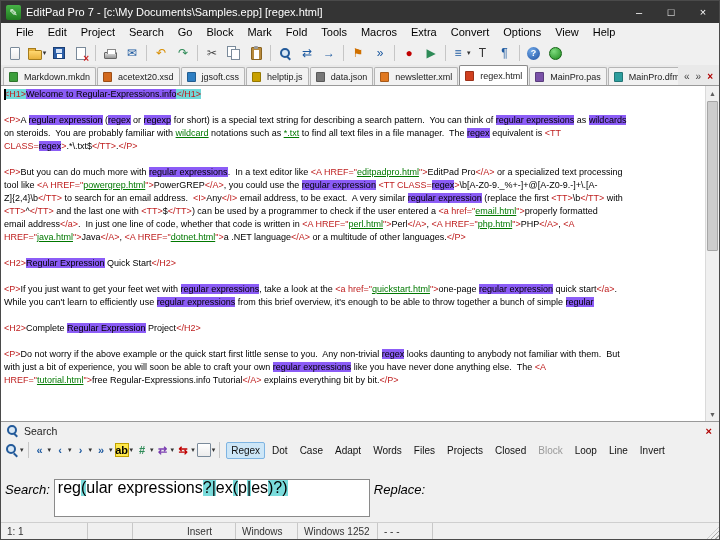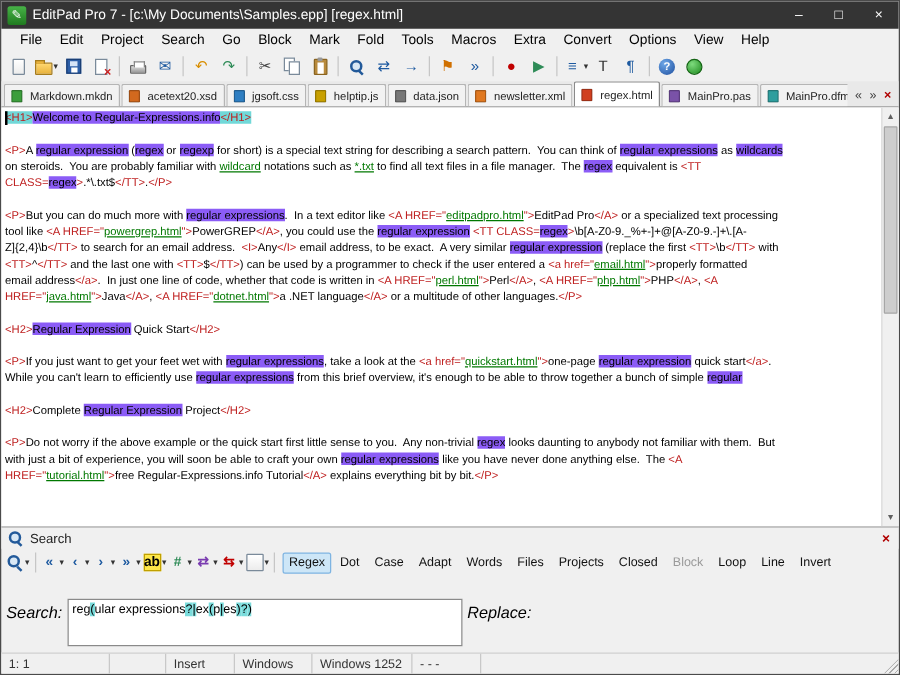--- a/index.html
+++ b/index.html
@@ -86,21 +86,21 @@
   .opt-icons .tb-btn{min-width:18px;height:18px;}
   .opt-icons .tbi{width:14px;height:14px;font-size:11px;font-weight:bold;}
   .opt-toggles{display:flex;align-items:center;margin-left:2px;}
   .toggle{font-size:10px;color:#111;padding:2px 4px;margin:0 1px;border:1px solid transparent;border-radius:2px;white-space:nowrap;}
   .toggle.active{background:#cde6f7;border-color:#7eb4e2;}
   .toggle.disabled{color:#9a9a9a;}
 
   
   .fields{height:61px;display:flex;align-items:flex-start;padding:18px 4px 3px 4px;gap:4px;flex:0 0 auto;}
   .f-label{font-size:13px;color:#000;padding-top:3px;white-space:nowrap;flex:0 0 auto;font-style:italic;}
-  .field-box{background:#fff;border:1px solid #8a8a8a;height:38px;font-size:10px;line-height:13px;padding:1px 3px;overflow:hidden;white-space:pre;}
+  .field-box{background:#fff;border:1px solid #8a8a8a;height:38px;font-size:16px;line-height:13px;padding:1px 3px;overflow:hidden;white-space:pre;}
   .search-box{width:316px;flex:0 0 auto;}
   .replace-box{flex:1 1 auto;}
   .ss-m{background:#7adcdc;}
 
   
   .statusbar{height:17px;display:flex;align-items:stretch;background:#f0f0f0;border-top:1px solid #cfcfcf;font-size:10px;color:#333;flex:0 0 auto;position:relative;}
   .sb-panel{border-right:1px solid #c8c8c8;display:flex;align-items:center;padding:0 6px;white-space:nowrap;overflow:hidden;}
   .sb-panel.filler{flex:1;border-right:none;}
   .statusbar::after{content:"";position:absolute;right:0;bottom:0;width:12px;height:12px;
     background:repeating-linear-gradient(-45deg,transparent 0 2px,#aaa 2px 3px);
@@ -371,20 +371,20 @@
 
   <div class="fields">
     <span class="f-label">Search:</span>
     <div class="field-box search-box"><span>reg</span><span class="ss-m">(</span><span>ular expressions</span><span class="ss-m">?</span><span class="ss-m">|</span><span>ex</span><span class="ss-m">(</span><span>p</span><span class="ss-m">|</span><span>es</span><span class="ss-m">)</span><span class="ss-m">?</span><span class="ss-m">)</span></div>
     <span class="f-label">Replace:</span>
   </div>
 
   <div class="statusbar">
       <div class="sb-panel" style="width: 87px;">1: 1</div>
       <div class="sb-panel" style="width: 45px;"></div>
-      <div class="sb-panel" style="width: 55px;">Insert</div>
+      <div class="sb-panel" style="width: 55px; margin-left: 48px;">Insert</div>
       <div class="sb-panel" style="width: 62px;">Windows</div>
       <div class="sb-panel" style="width: 80px;">Windows 1252</div>
       <div class="sb-panel" style="width: 55px;">- - -</div>
       <div class="sb-panel filler"></div>
     </div>
 
 </div>
 
 </body></html>

